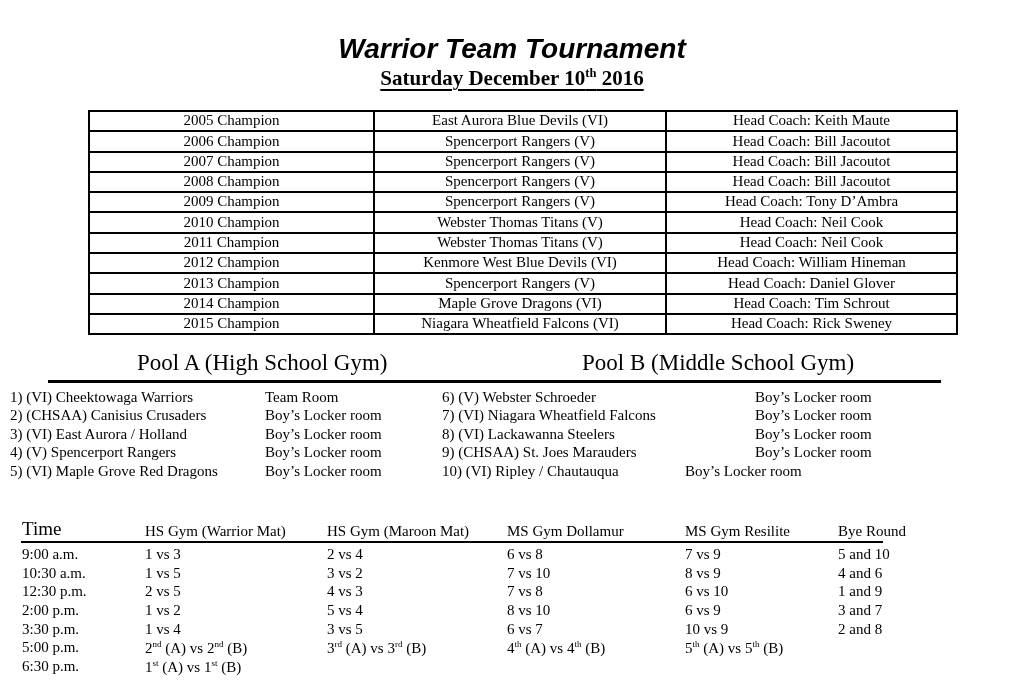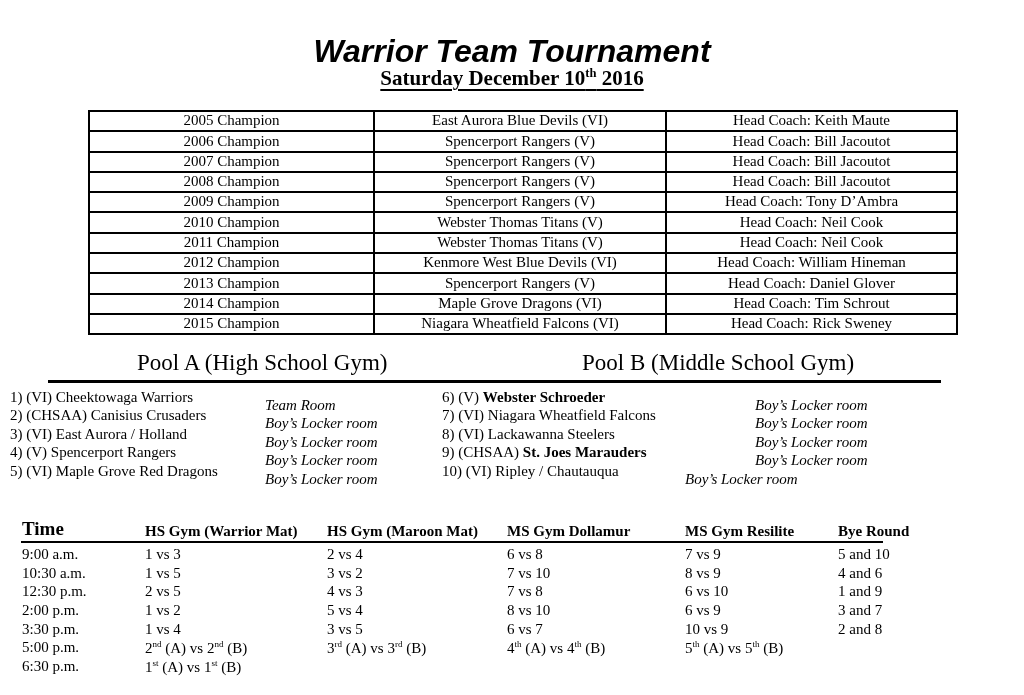--- a/index.html
+++ b/index.html
@@ -3,21 +3,21 @@
 <meta charset="utf-8">
 <style>
   html,body { margin:0; padding:0; background:#e8e8e8; }
   .page {
     position:relative; width:1024px; height:695px; background:#ffffff;
     font-family:"Liberation Serif", serif; color:#000; overflow:hidden;
   }
   .title {
     position:absolute; top:33px; left:0; width:100%; text-align:center;
     font-family:"Liberation Sans", sans-serif; font-weight:bold; font-style:italic;
-    font-size:32px;
+    font-size:28px;
   }
   .subtitle {
     position:absolute; top:66px; left:0; width:100%; text-align:center;
     font-weight:bold; font-size:21px;
   }
   .subtitle .u { text-decoration:underline; text-decoration-thickness:2px; text-underline-offset:4px; }
   sup { font-size:0.6em; }
 
   
   table.champs {
@@ -33,28 +33,28 @@
   
   .pool-head { position:absolute; top:350px; font-size:23px; font-weight:normal; white-space:nowrap; }
   .pool-head.a { left:137px; } .pool-head.b { left:582px; }
   .pool-underline { position:absolute; top:380px; left:48px; width:893px; height:3px; background:#000; }
 
   
   .pool-list { position:absolute; top:389px; font-size:15px; }
   .pool-list.a { left:10px;  width:430px; }
   .pool-list.b { left:442px; width:570px; }
   .pool-list .row { position:relative; height:18.4px; line-height:17px; white-space:nowrap; }
-  .pool-list .room { position:absolute; top:8px;font-style:italic; }
+  .pool-list .room { position:absolute; top:0; }
   .pool-list.a .room { left:255px; }
   .pool-list.b .room { left:313px; }
   .pool-list.b .row:last-child .room { left:243px; }
-  .bold-name { font-weight:bold; }
-
-  
-  .sh { position:absolute; top:523px; font-weight:bold; font-size:15px; white-space:nowrap;text-align:center; }
+  .bold-name { font-weight:normal; }
+
+  
+  .sh { position:absolute; top:523px; font-weight:normal; font-size:15px; white-space:nowrap;text-align:center; }
   .sh.c1 { top:518px; font-size:19px; }
   .c1 { left:22px; } .c2 { left:145px; } .c3 { left:327px; }
   .c4 { left:507px; } .c5 { left:685px; } .c6 { left:795px;margin-left:43px; }
   .sched-underline { position:absolute; top:541px; left:21px; width:862px; height:2px; background:#000; }
   .srow { position:absolute; left:0; width:100%; font-size:15px; height:19px; }
   .srow span { position:absolute; top:0; white-space:nowrap; }
   .r1 { top:546px; } .r2 { top:565px; } .r3 { top:583px; }
   .r4 { top:602px;padding-left:27px; } .r5 { top:621px; } .r6 { top:639px;padding-left:8px; } .r7 { top:658px; }
 </style>
 </head>

